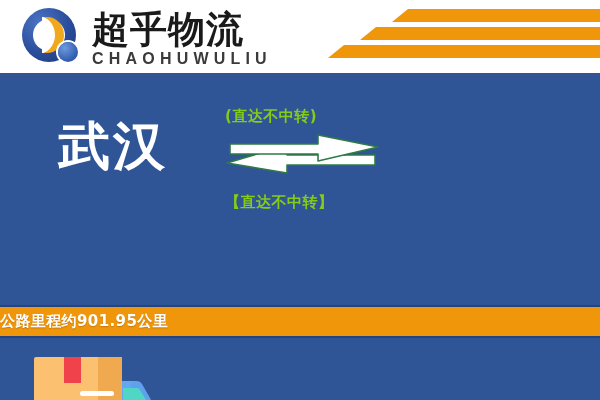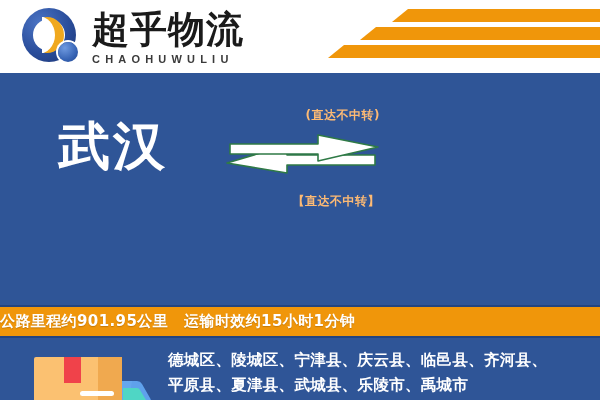--- a/index.html
+++ b/index.html
@@ -38,21 +38,21 @@
     background:radial-gradient(circle at 34% 30%, #6f9ae0 0%, #3764b5 60%, #22468f 100%);
     box-shadow:0 0 0 2px #ffffff;
   }
   .logo-text{margin-left:10px;}
   .brand-cn{
     font-family:"DejaVu Sans","Liberation Sans",sans-serif;
     font-size:37px;font-weight:bold;color:#1a1a1a;letter-spacing:1px;line-height:42px;
     white-space:nowrap;
   }
   .brand-en{
-    font-size:11px;font-weight:bold;color:#3a3a3a;letter-spacing:5.2px;
+    font-size:16px;font-weight:bold;color:#3a3a3a;letter-spacing:5.2px;
     line-height:14px;margin-top:1px;white-space:nowrap;
   }
   .stripes{position:absolute;right:0;top:9px;width:290px;height:56px;}
   .stripe{position:absolute;height:13px;background:#f0960a;right:0;}
   .stripe.s1{top:0;left:82px;clip-path:polygon(16px 0,100% 0,100% 100%,0 100%);}
   .stripe.s2{top:18px;left:50px;clip-path:polygon(16px 0,100% 0,100% 100%,0 100%);}
   .stripe.s3{top:36px;left:18px;clip-path:polygon(16px 0,100% 0,100% 100%,0 100%);}
 
   
   .body-blue{position:absolute;left:0;top:73px;width:600px;height:327px;background:#2f5597;}
@@ -61,34 +61,34 @@
   .city{
     position:absolute;top:42px;color:#ffffff;font-weight:bold;
     font-family:"DejaVu Sans","Liberation Sans",sans-serif;
     font-size:52px;line-height:62px;letter-spacing:3px;white-space:nowrap;
   }
   .city-from{left:58px;}
   .city-to{left:390px;}
 
   .mid{position:absolute;left:225px;top:34px;width:155px;height:110px;}
   .mid-top,.mid-bottom{
-    position:absolute;width:155px;text-align:right;color:#fdba74;
+    position:absolute;width:155px;text-align:left;color:#84cc16;
     font-family:"DejaVu Sans","Liberation Sans",sans-serif;
-    font-size:12px;font-weight:bold;white-space:nowrap;letter-spacing:0.5px;
+    font-size:15px;font-weight:bold;white-space:nowrap;letter-spacing:0.5px;
   }
   .mid-top{top:0;}
   .mid-bottom{top:86px;}
   .arrow{position:absolute;left:0;top:26px;width:155px;height:44px;}
   .arrow svg{display:block;}
 
   
   .info-bar{
     position:absolute;left:0;top:232px;width:600px;height:33px;background:#f0960a;
     border-top:2px solid #23447f;border-bottom:2px solid #23447f;
-    display:flex;align-items:center;justify-content:flex-start;box-sizing:border-box;
+    display:flex;align-items:center;justify-content:space-between;box-sizing:border-box;
   }
   .info-text{
     color:#ffffff;font-weight:bold;
     font-family:"DejaVu Sans","Liberation Sans",sans-serif;
     font-size:15px;letter-spacing:0.4px;white-space:nowrap;
     text-shadow:0 1px 1px rgba(120,70,0,.35);
   }
   .info-gap{display:inline-block;width:16px;}
 
   
@@ -146,21 +146,20 @@
         </div>
 
         <div class="mid-bottom">【直达不中转】</div>
       </div>
 
     </div>
 
     <div class="info-bar">
       <span class="info-text">公路里程约901.95公里</span>
       <span class="info-gap"></span>
-      <span class="info-text">运输时效约15小时1分钟</span>
     </div>
 
     <div class="truck">
       <svg width="130" height="88" viewBox="0 0 130 88" xmlns="http://www.w3.org/2000/svg">
 
         <rect x="6" y="62" width="118" height="9" rx="3" fill="#4b8ee0"></rect>
 
         <path d="M92 30 h19 a6 6 0 0 1 5 3 l8 14 a6 6 0 0 1 1 3 v16 h-33 z" fill="#5fa1ec"></path>
         <path d="M92 30 h14 l-6 40 h-8 z" fill="#6daff5" opacity="0.45"></path>
 
@@ -174,20 +173,16 @@
         <rect x="54" y="40" width="34" height="5" rx="2.5" fill="#ffffff"></rect>
         <rect x="54" y="51" width="34" height="5" rx="2.5" fill="#ffffff"></rect>
 
         <circle cx="28" cy="71" r="12" fill="#3b4a63"></circle>
         <circle cx="28" cy="71" r="5" fill="#cfd4d8"></circle>
         <circle cx="101" cy="71" r="12" fill="#3b4a63"></circle>
         <circle cx="101" cy="71" r="5" fill="#cfd4d8"></circle>
       </svg>
     </div>
 
-    <div class="districts">
-      <div class="district-line">德城区、陵城区、宁津县、庆云县、临邑县、齐河县、</div>
-      <div class="district-line">平原县、夏津县、武城县、乐陵市、禹城市</div>
-    </div>
 
   </div>
 
 </div>
 
 </body></html>

